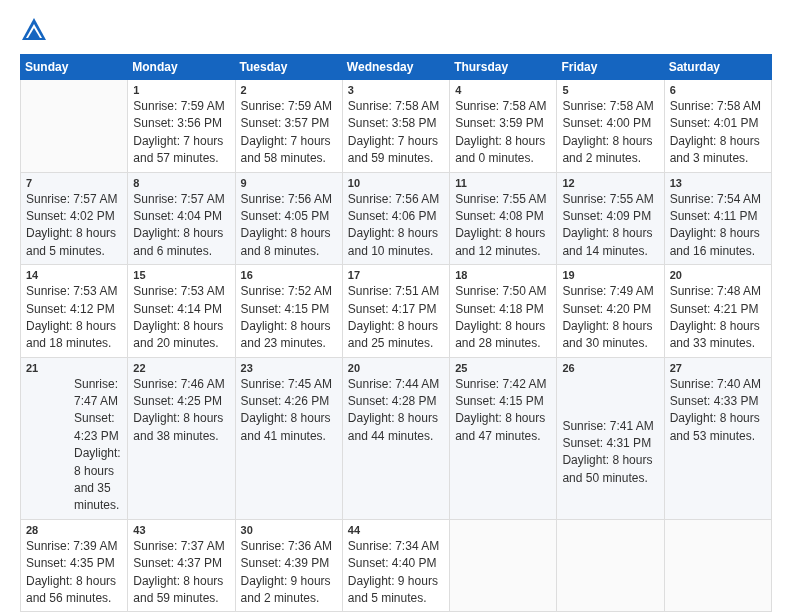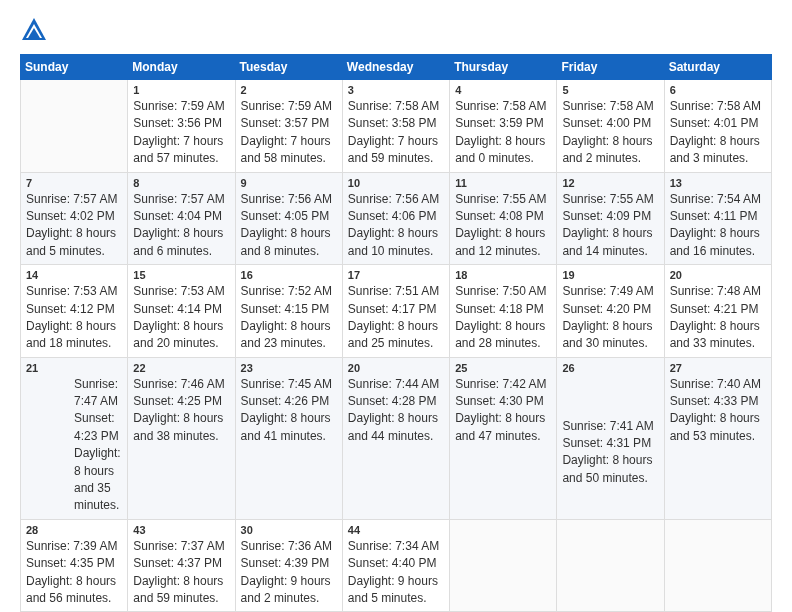--- a/index.html
+++ b/index.html
@@ -297,21 +297,21 @@
           <td>
             <span class="day-number">20</span>
             <div class="day-info" style="white-space: pre-line;">Sunrise: 7:44 AM
 Sunset: 4:28 PM
 Daylight: 8 hours
 and 44 minutes.</div>
           </td>
           <td>
             <span class="day-number">25</span>
             <div class="day-info" style="white-space: pre-line;">Sunrise: 7:42 AM
-Sunset: 4:30 PM
+Sunset: 4:15 PM
 Daylight: 8 hours
 and 47 minutes.</div>
           </td>
           <td>
             <span class="day-number">26</span>
             <div class="day-info" style="white-space: pre-line; margin-top: 44px;">Sunrise: 7:41 AM
 Sunset: 4:31 PM
 Daylight: 8 hours
 and 50 minutes.</div>
           </td>

